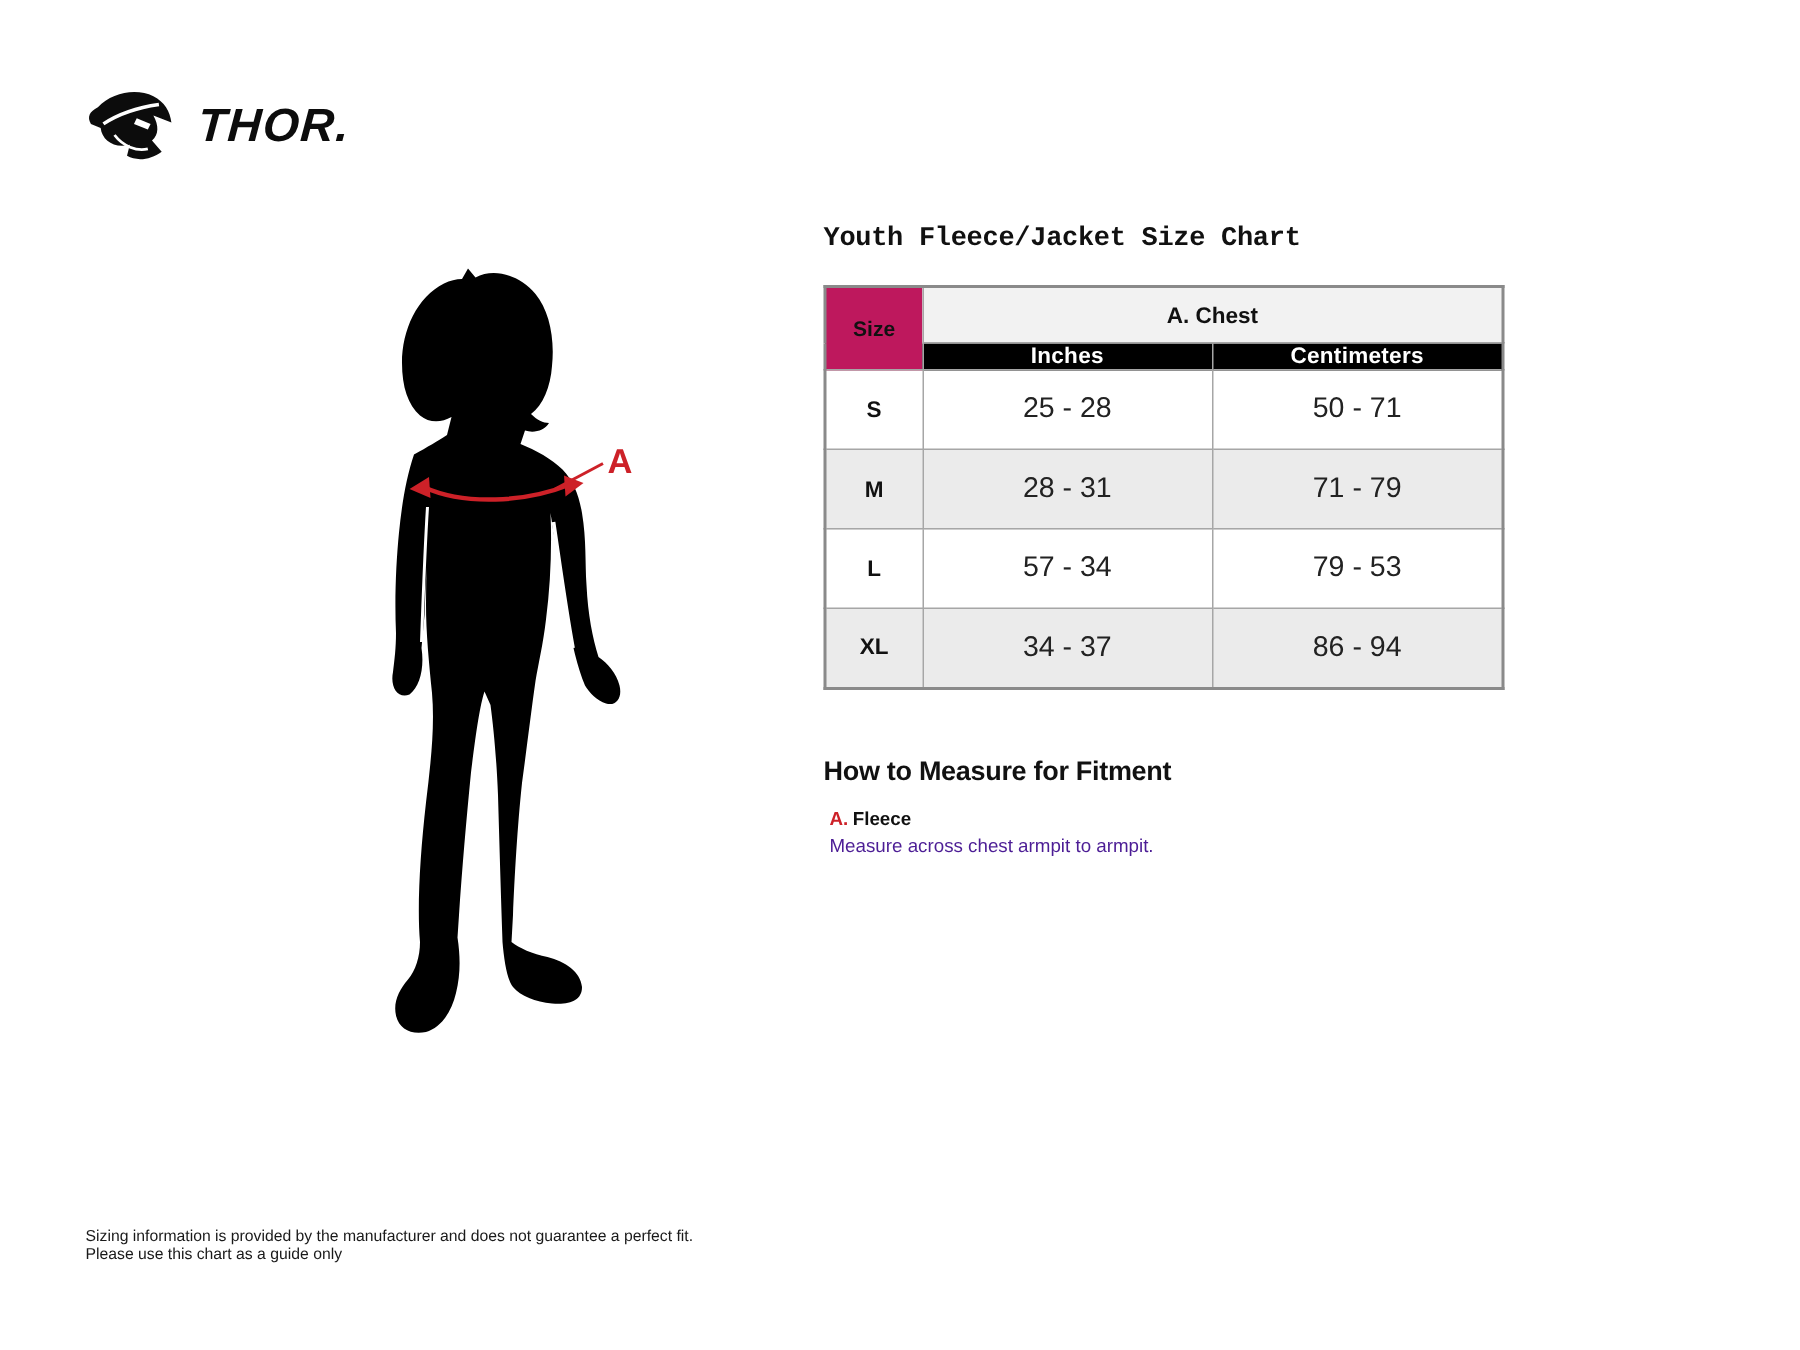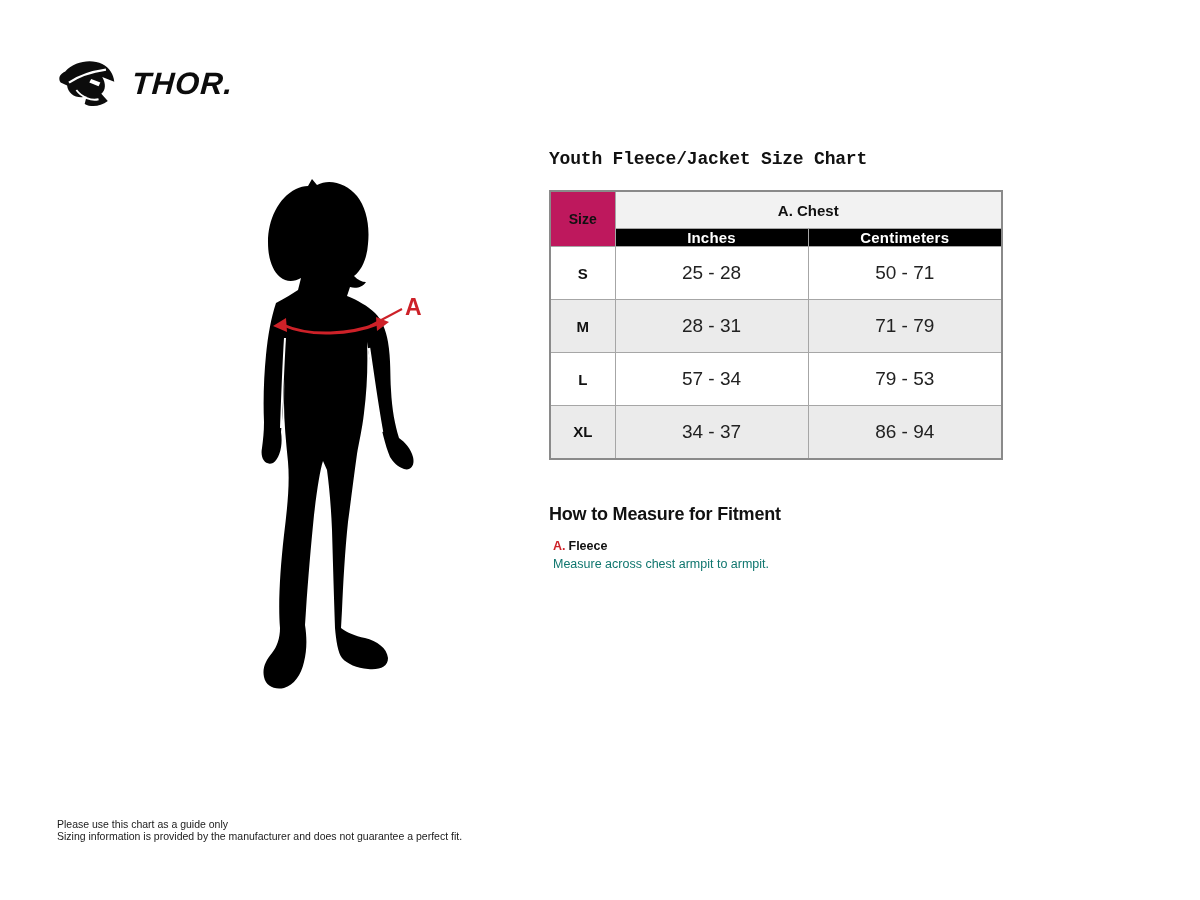--- a/index.html
+++ b/index.html
@@ -46,21 +46,21 @@
   td.val-cell{font-size:19px;color:#222;font-weight:normal;}
 
   
   .measure-heading{
     position:absolute;left:549px;top:504px;
     font-size:18px;font-weight:bold;color:#111;letter-spacing:-0.2px;
   }
   .measure-item{position:absolute;left:553px;top:539px;font-size:12.5px;font-weight:bold;}
   .measure-key{color:#cd2128;}
   .measure-label{color:#111;margin-left:3px;}
-  .measure-desc{position:absolute;left:553px;top:557px;font-size:12.5px;color:#0f766e;font-weight:normal;}
+  .measure-desc{position:absolute;left:553px;top:557px;font-size:12.5px;color:#4c1d95;font-weight:normal;}
 
   
   .footer-note{
     position:absolute;left:57px;top:818px;font-size:10.5px;color:#1a1a1a;line-height:12px;
   }
 </style>
 </head>
 <body>
 
 <div class="logo">
@@ -161,15 +161,15 @@
 </tbody>
   </table>
 
 <div class="measure-heading">How to Measure for Fitment</div>
 <div class="measure-item">
   <span class="measure-key">A.</span><span class="measure-label">Fleece</span>
 </div>
 <div class="measure-desc">Measure across chest armpit to armpit.</div>
 
 <div class="footer-note">
+  <div>Sizing information is provided by the manufacturer and does not guarantee a perfect fit.</div>
   <div>Please use this chart as a guide only</div>
-  <div>Sizing information is provided by the manufacturer and does not guarantee a perfect fit.</div>
 </div>
 
 </body></html>

